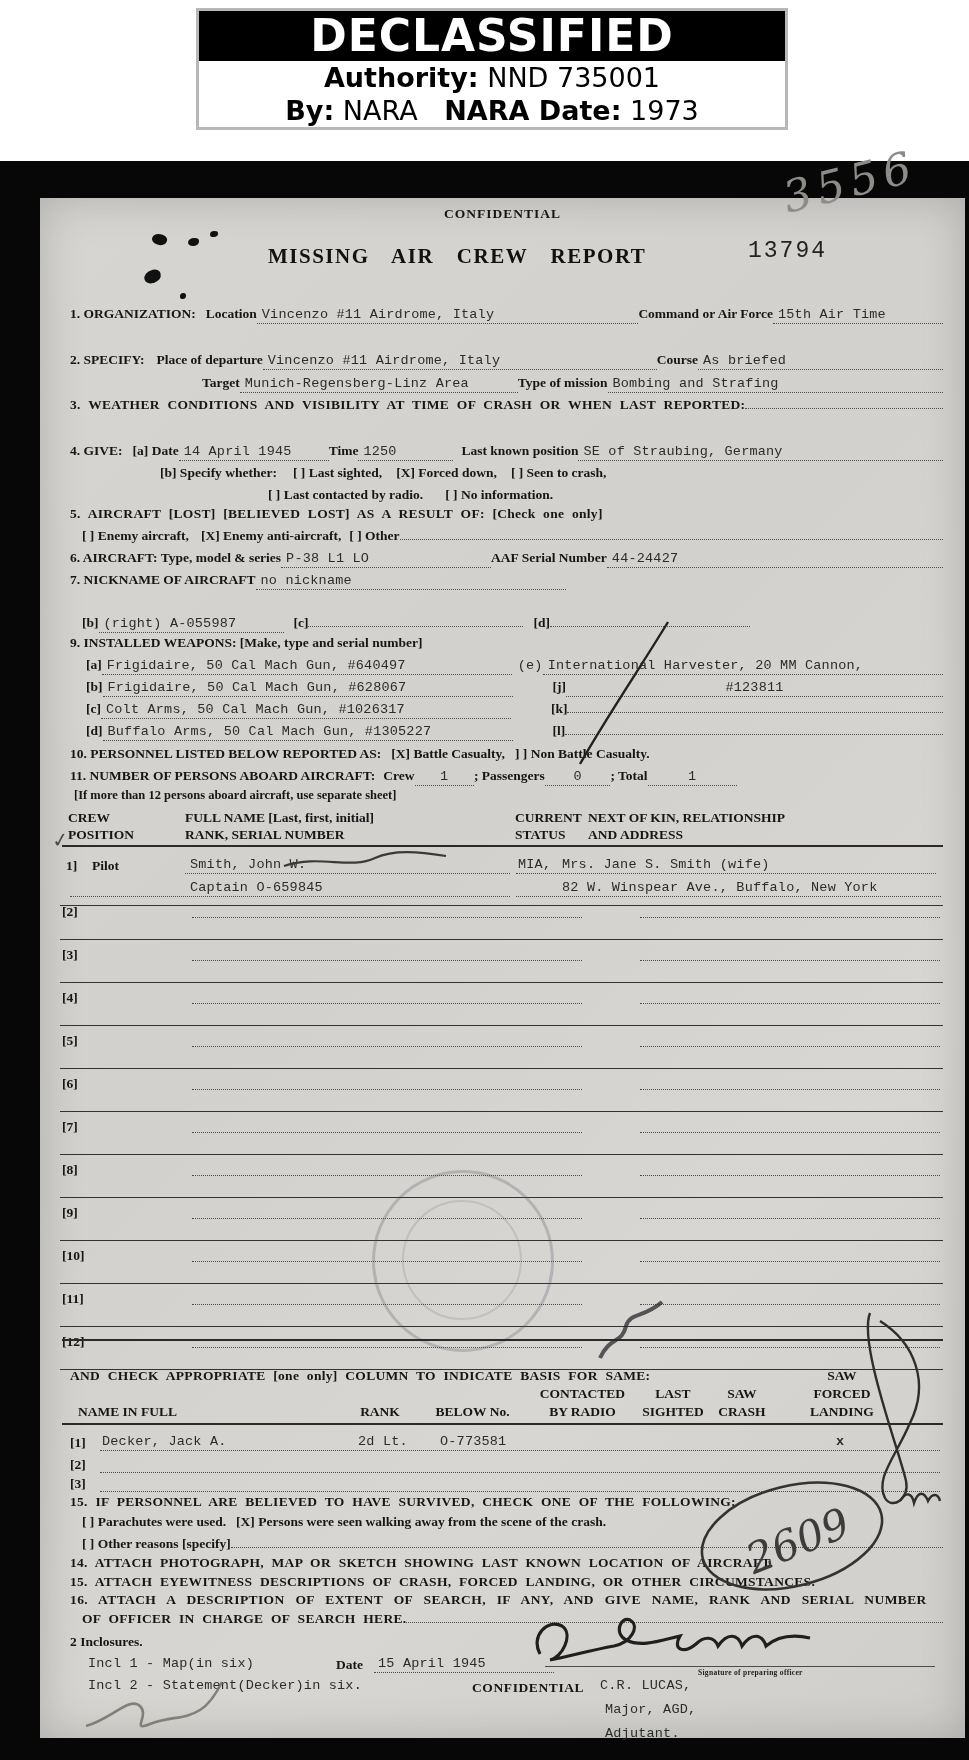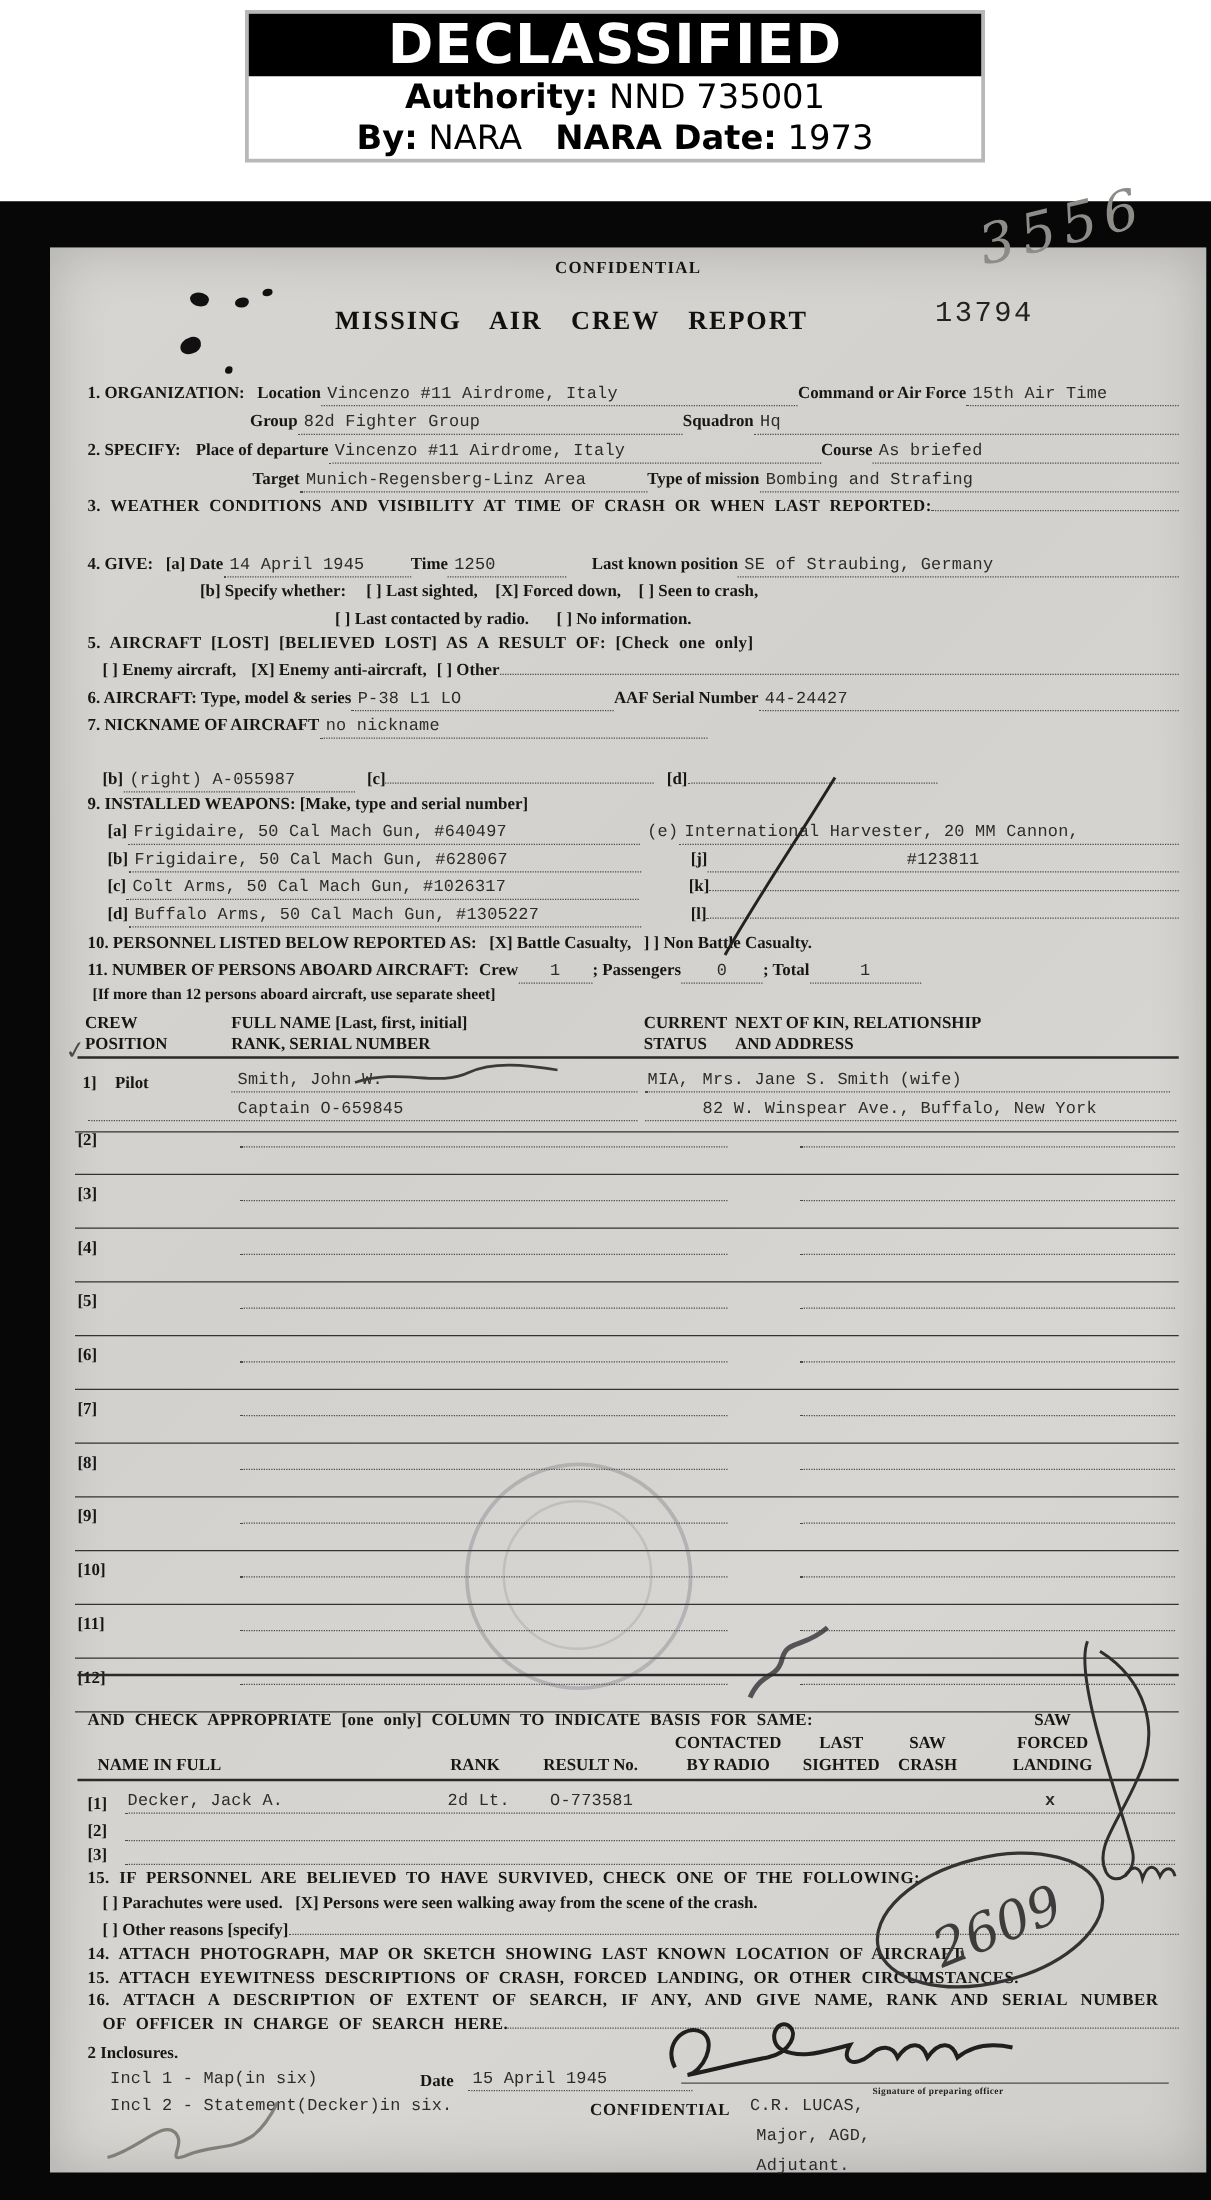--- a/index.html
+++ b/index.html
@@ -100,26 +100,20 @@
   <div class="blot" style="left:104px;top:72px;width:17px;height:13px;transform:rotate(-15deg)"></div>
   <div class="blot" style="left:140px;top:95px;width:6px;height:6px;"></div>
 
   <div class="ln" style="top:108px">
     <span class="p">1. ORGANIZATION:</span>
     <span class="p" style="margin-left:10px">Location</span>
     <span class="fill grow t">Vincenzo #11 Airdrome, Italy</span>
     <span class="p">Command or Air Force</span>
     <span class="fill t" style="width:160px">15th Air Time</span>
   </div>
-  <div class="ln" style="top:131px;left:160px">
-    <span class="p">Group</span>
-    <span class="fill grow t">82d Fighter Group</span>
-    <span class="p">Squadron</span>
-    <span class="fill t" style="width:330px">Hq</span>
-  </div>
 
   <div class="ln" style="top:154px">
     <span class="p">2. SPECIFY:</span>
     <span class="p" style="margin-left:12px">Place of departure</span>
     <span class="fill grow t">Vincenzo #11 Airdrome, Italy</span>
     <span class="p">Course</span>
     <span class="fill t" style="width:235px">As briefed</span>
   </div>
   <div class="ln" style="top:177px;left:162px">
     <span class="p">Target</span>
@@ -132,21 +126,21 @@
     <span class="p mwide">3. WEATHER CONDITIONS AND VISIBILITY AT TIME OF CRASH OR WHEN LAST REPORTED:</span>
     <span class="fill grow"></span>
   </div>
 
   <div class="ln" style="top:245px">
     <span class="p">4. GIVE:</span>
     <span class="p" style="margin-left:10px">[a] Date</span>
     <span class="fill t" style="width:140px">14 April 1945</span>
     <span class="p">Time</span>
     <span class="fill t" style="width:85px">1250</span>
-    <span class="p" style="margin-left:20px">Last known position</span>
+    <span class="p" style="margin-left:8px">Last known position</span>
     <span class="fill grow t">SE of Straubing, Germany</span>
   </div>
   <div class="ln" style="top:267px;left:120px">
     <span class="p">[b] Specify whether:</span>
     <span class="p" style="margin-left:16px">[ ] Last sighted,</span>
     <span class="p" style="margin-left:14px">[X] Forced down,</span>
     <span class="p" style="margin-left:14px">[ ] Seen to crash,</span>
   </div>
   <div class="ln" style="top:289px;left:228px">
     <span class="p">[ ] Last contacted by radio.</span>
@@ -339,21 +333,21 @@
   <div class="ln" style="top:1170px">
     <span class="p mwide">AND CHECK APPROPRIATE [one only] COLUMN TO INDICATE BASIS FOR SAME:</span>
   </div>
   <span class="abs p ctr" style="left:742px;width:120px;top:1170px">SAW</span>
   <span class="abs p ctr" style="left:495px;width:95px;top:1188px">CONTACTED</span>
   <span class="abs p ctr" style="left:593px;width:80px;top:1188px">LAST</span>
   <span class="abs p ctr" style="left:666px;width:72px;top:1188px">SAW</span>
   <span class="abs p ctr" style="left:742px;width:120px;top:1188px">FORCED</span>
   <span class="abs p" style="left:38px;top:1206px">NAME IN FULL</span>
   <span class="abs p ctr" style="left:305px;width:70px;top:1206px">RANK</span>
-  <span class="abs p ctr" style="left:385px;width:95px;top:1206px">RESULT No.</span>
+  <span class="abs p ctr" style="left:385px;width:95px;top:1206px">BELOW No.</span>
   <span class="abs p ctr" style="left:495px;width:95px;top:1206px">BY RADIO</span>
   <span class="abs p ctr" style="left:593px;width:80px;top:1206px">SIGHTED</span>
   <span class="abs p ctr" style="left:666px;width:72px;top:1206px">CRASH</span>
   <span class="abs p ctr" style="left:742px;width:120px;top:1206px">LANDING</span>
   <div class="srule" style="left:22px;right:22px;top:1224px"></div>
 
   <span class="abs p" style="left:30px;top:1237px">[1]</span>
   <span class="abs t" style="left:62px;top:1236px">Decker, Jack A.</span>
   <span class="abs t" style="left:318px;top:1236px">2d Lt.</span>
   <span class="abs t" style="left:400px;top:1236px">O-773581</span>

